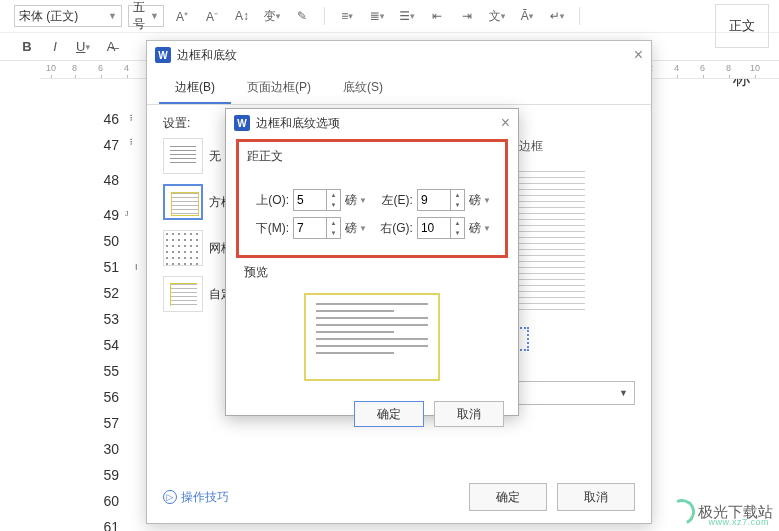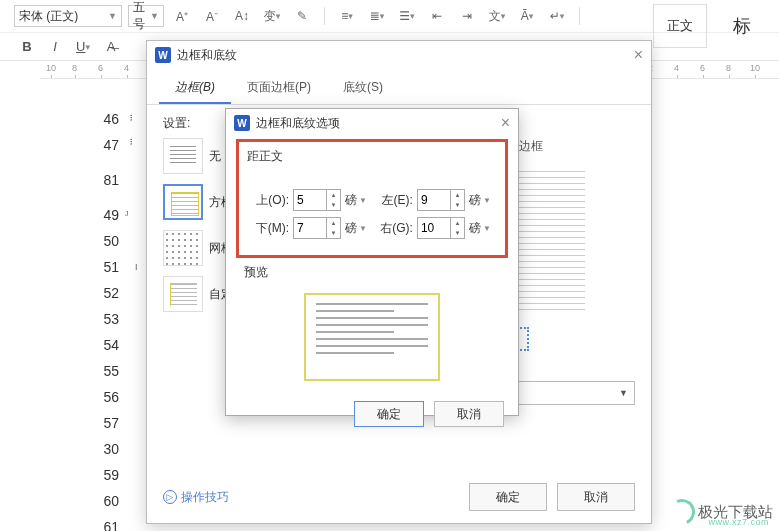--- a/index.html
+++ b/index.html
@@ -9,21 +9,21 @@
 .toolbar-row1 { display: flex; align-items: center; gap: 6px; padding: 16px 14px; border-bottom: 1px solid #eee; height: 28px; }
 .font-select { width: 108px; height: 22px; border: 1px solid #ccc; display: flex; align-items: center; padding: 0 4px; justify-content: space-between; }
 .size-select { width: 36px; height: 22px; border: 1px solid #ccc; display: flex; align-items: center; padding: 0 4px; justify-content: space-between; }
 .dd { color: #888; font-size: 9px; }
 .tbtn { width: 24px; height: 22px; display: flex; align-items: center; justify-content: center; color: #666; cursor: pointer; }
 .sep { width: 1px; height: 18px; background: #e0e0e0; margin: 0 4px; }
 
 .toolbar-row2 { display: flex; align-items: center; gap: 2px; padding: 4px 14px; border-bottom: 1px solid #e5e5e5; height: 28px; }
 .tbtn2 { width: 26px; height: 22px; display: flex; align-items: center; justify-content: center; color: #555; cursor: pointer; font-size: 13px; }
 
-.style-box { position: absolute; right: 10px; top: 4px; display: flex; gap: 8px; }
+.style-box { position: absolute; right: 10px; top: 4px; display: flex; gap: 8px; flex-direction: column; }
 .style-btn { width: 54px; height: 44px; border: 1px solid #ddd; display: flex; align-items: center; justify-content: center; font-size: 13px; }
 .style-btn.h1 { font-size: 18px; border: none; }
 
 
 .ruler { height: 18px; background: #fff; border-bottom: 1px solid #e5e5e5; position: relative; font-size: 9px; color: #999; margin-left: 40px; }
 .ruler span { position: absolute; top: 2px; }
 .ruler span::after { content: ""; position: absolute; left: 50%; top: 12px; width: 1px; height: 3px; background: #bbb; }
 
 
 .doc-area { position: absolute; top: 76px; left: 0; width: 779px; height: 455px; }
@@ -34,21 +34,21 @@
 .line-i { position: absolute; left: 135px; top: 186px; font-size: 9px; color: #666; }
 .dot { position: absolute; left: 130px; font-size: 10px; color: #555; }
 
 
 .dialog1 { position: absolute; left: 146px; top: 40px; width: 506px; height: 484px; background: #fff; border: 1px solid #bbb; box-shadow: 0 4px 16px rgba(0,0,0,0.2); }
 .dlg1-title { height: 28px; display: flex; align-items: center; padding: 0 8px; }
 .dlg1-title .wicon { width: 16px; height: 16px; background: #2a5cbf; color: #fff; display: flex; align-items: center; justify-content: center; font-size: 10px; font-weight: bold; border-radius: 2px; margin-right: 6px; }
 .dlg1-title .close { margin-left: auto; font-size: 16px; color: #888; cursor: pointer; }
 .tabs { display: flex; border-bottom: 1px solid #ddd; padding: 0 12px; margin-top: 4px; }
 .tab { padding: 6px 16px; cursor: pointer; color: #555; }
-.tab.active { border-bottom: 2px solid #4a7dd6; color: #333; font-style: italic; }
+.tab.active { border-bottom: 2px solid #4a7dd6; color: #333; }
 .dlg1-body { padding: 10px 16px; position: relative; display: flex; }
 .settings-col { width: 90px; }
 .settings-col .lbl { margin-bottom: 6px; }
 .setting-item { display: flex; align-items: center; gap: 6px; margin-bottom: 10px; }
 .setting-icon { width: 40px; height: 36px; border: 1px solid #ddd; display: flex; align-items: center; justify-content: center; position: relative; }
 .setting-icon.sel { border: 2px solid #5b8ce0; }
 .setting-icon.lines::before { content: ""; position: absolute; width: 26px; height: 20px; top: 7px; left: 6px; border: none; background: repeating-linear-gradient(#999 0, #999 1px, transparent 1px, transparent 4px); }
 .setting-icon.box::before { content: ""; position: absolute; width: 26px; height: 22px; top: 6px; left: 6px; border: 1px solid #d8cc44; background: repeating-linear-gradient(#bbb 0, #bbb 1px, transparent 1px, transparent 4px); }
 .setting-icon.dots { background: radial-gradient(#999 1px, transparent 1px); background-size: 6px 6px; background-position: 6px 6px; }
 .setting-icon.custom::before { content: ""; position: absolute; width: 26px; height: 22px; top: 6px; left: 6px; border-top: 1px solid #d8cc44; border-left: 1px solid #d8cc44; background: repeating-linear-gradient(#bbb 0, #bbb 1px, transparent 1px, transparent 4px); }
@@ -152,21 +152,21 @@
   <span style="left:634px">4</span>
   <span style="left:660px">6</span>
   <span style="left:686px">8</span>
   <span style="left:710px">10</span>
 </div>
 
 <div class="doc-area">
   <div class="line-nums">
     <div>46</div>
     <div>47</div>
-    <div class="sp">81</div>
+    <div class="sp">48</div>
     <div>49</div>
     <div>50</div>
     <div>51</div>
     <div>52</div>
     <div>53</div>
     <div>54</div>
     <div>55</div>
     <div>56</div>
     <div>57</div>
     <div>30</div>

